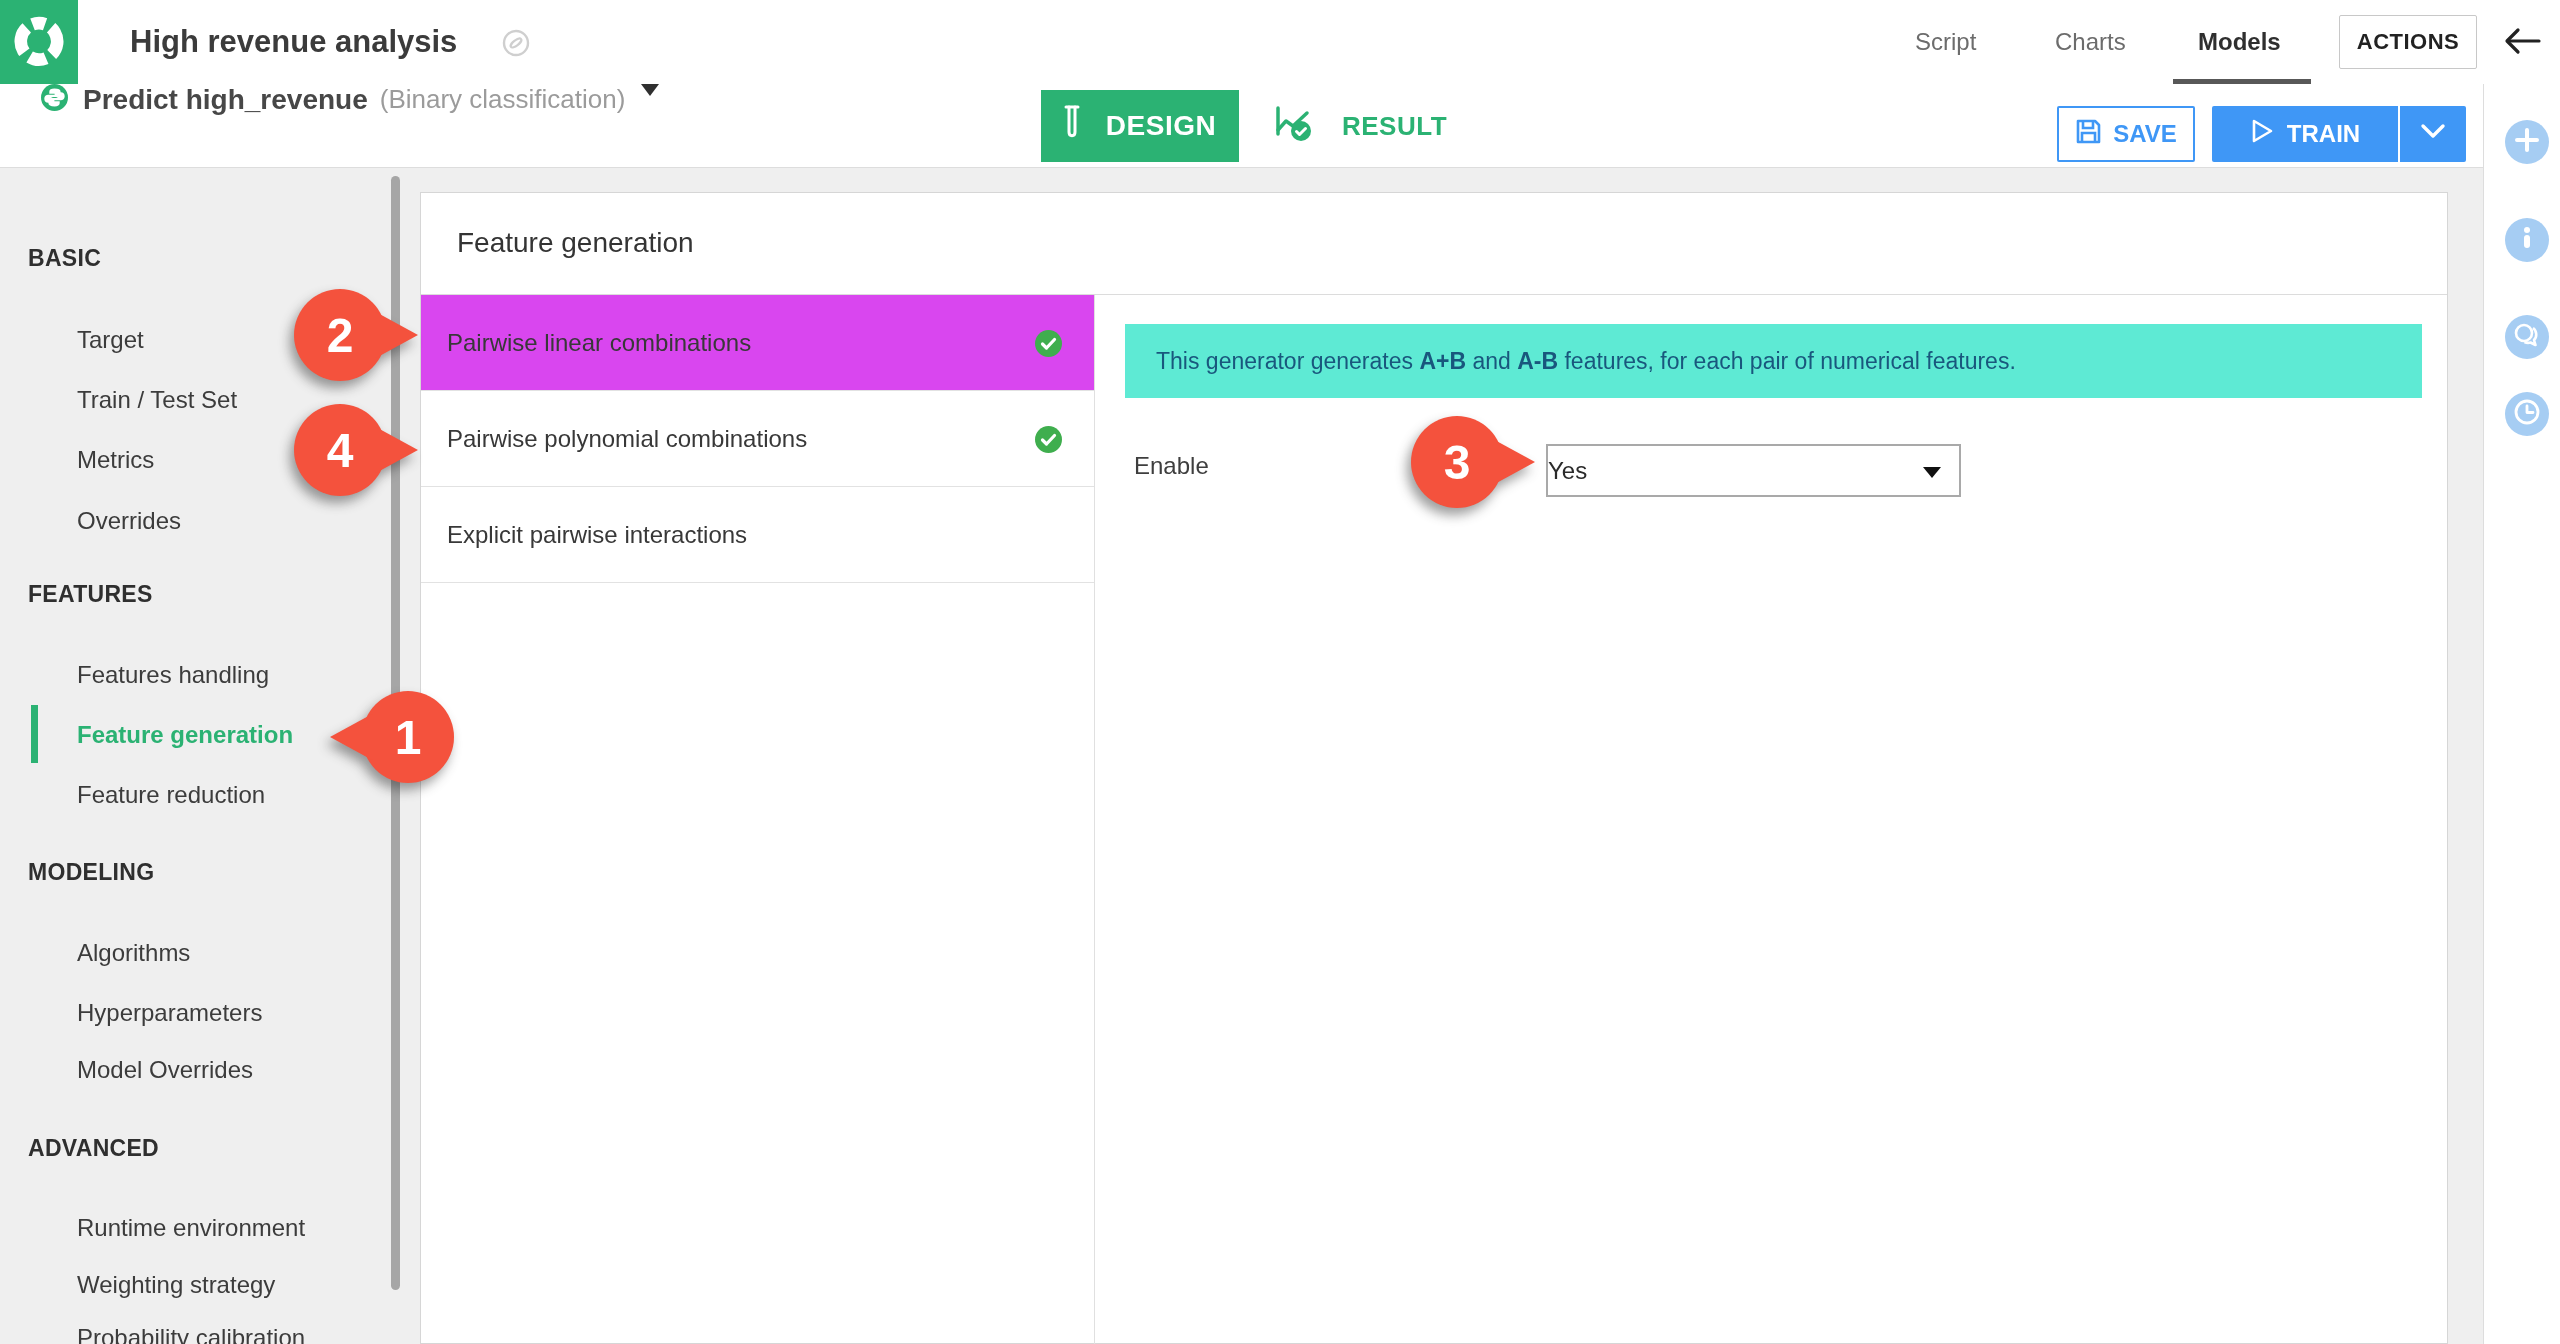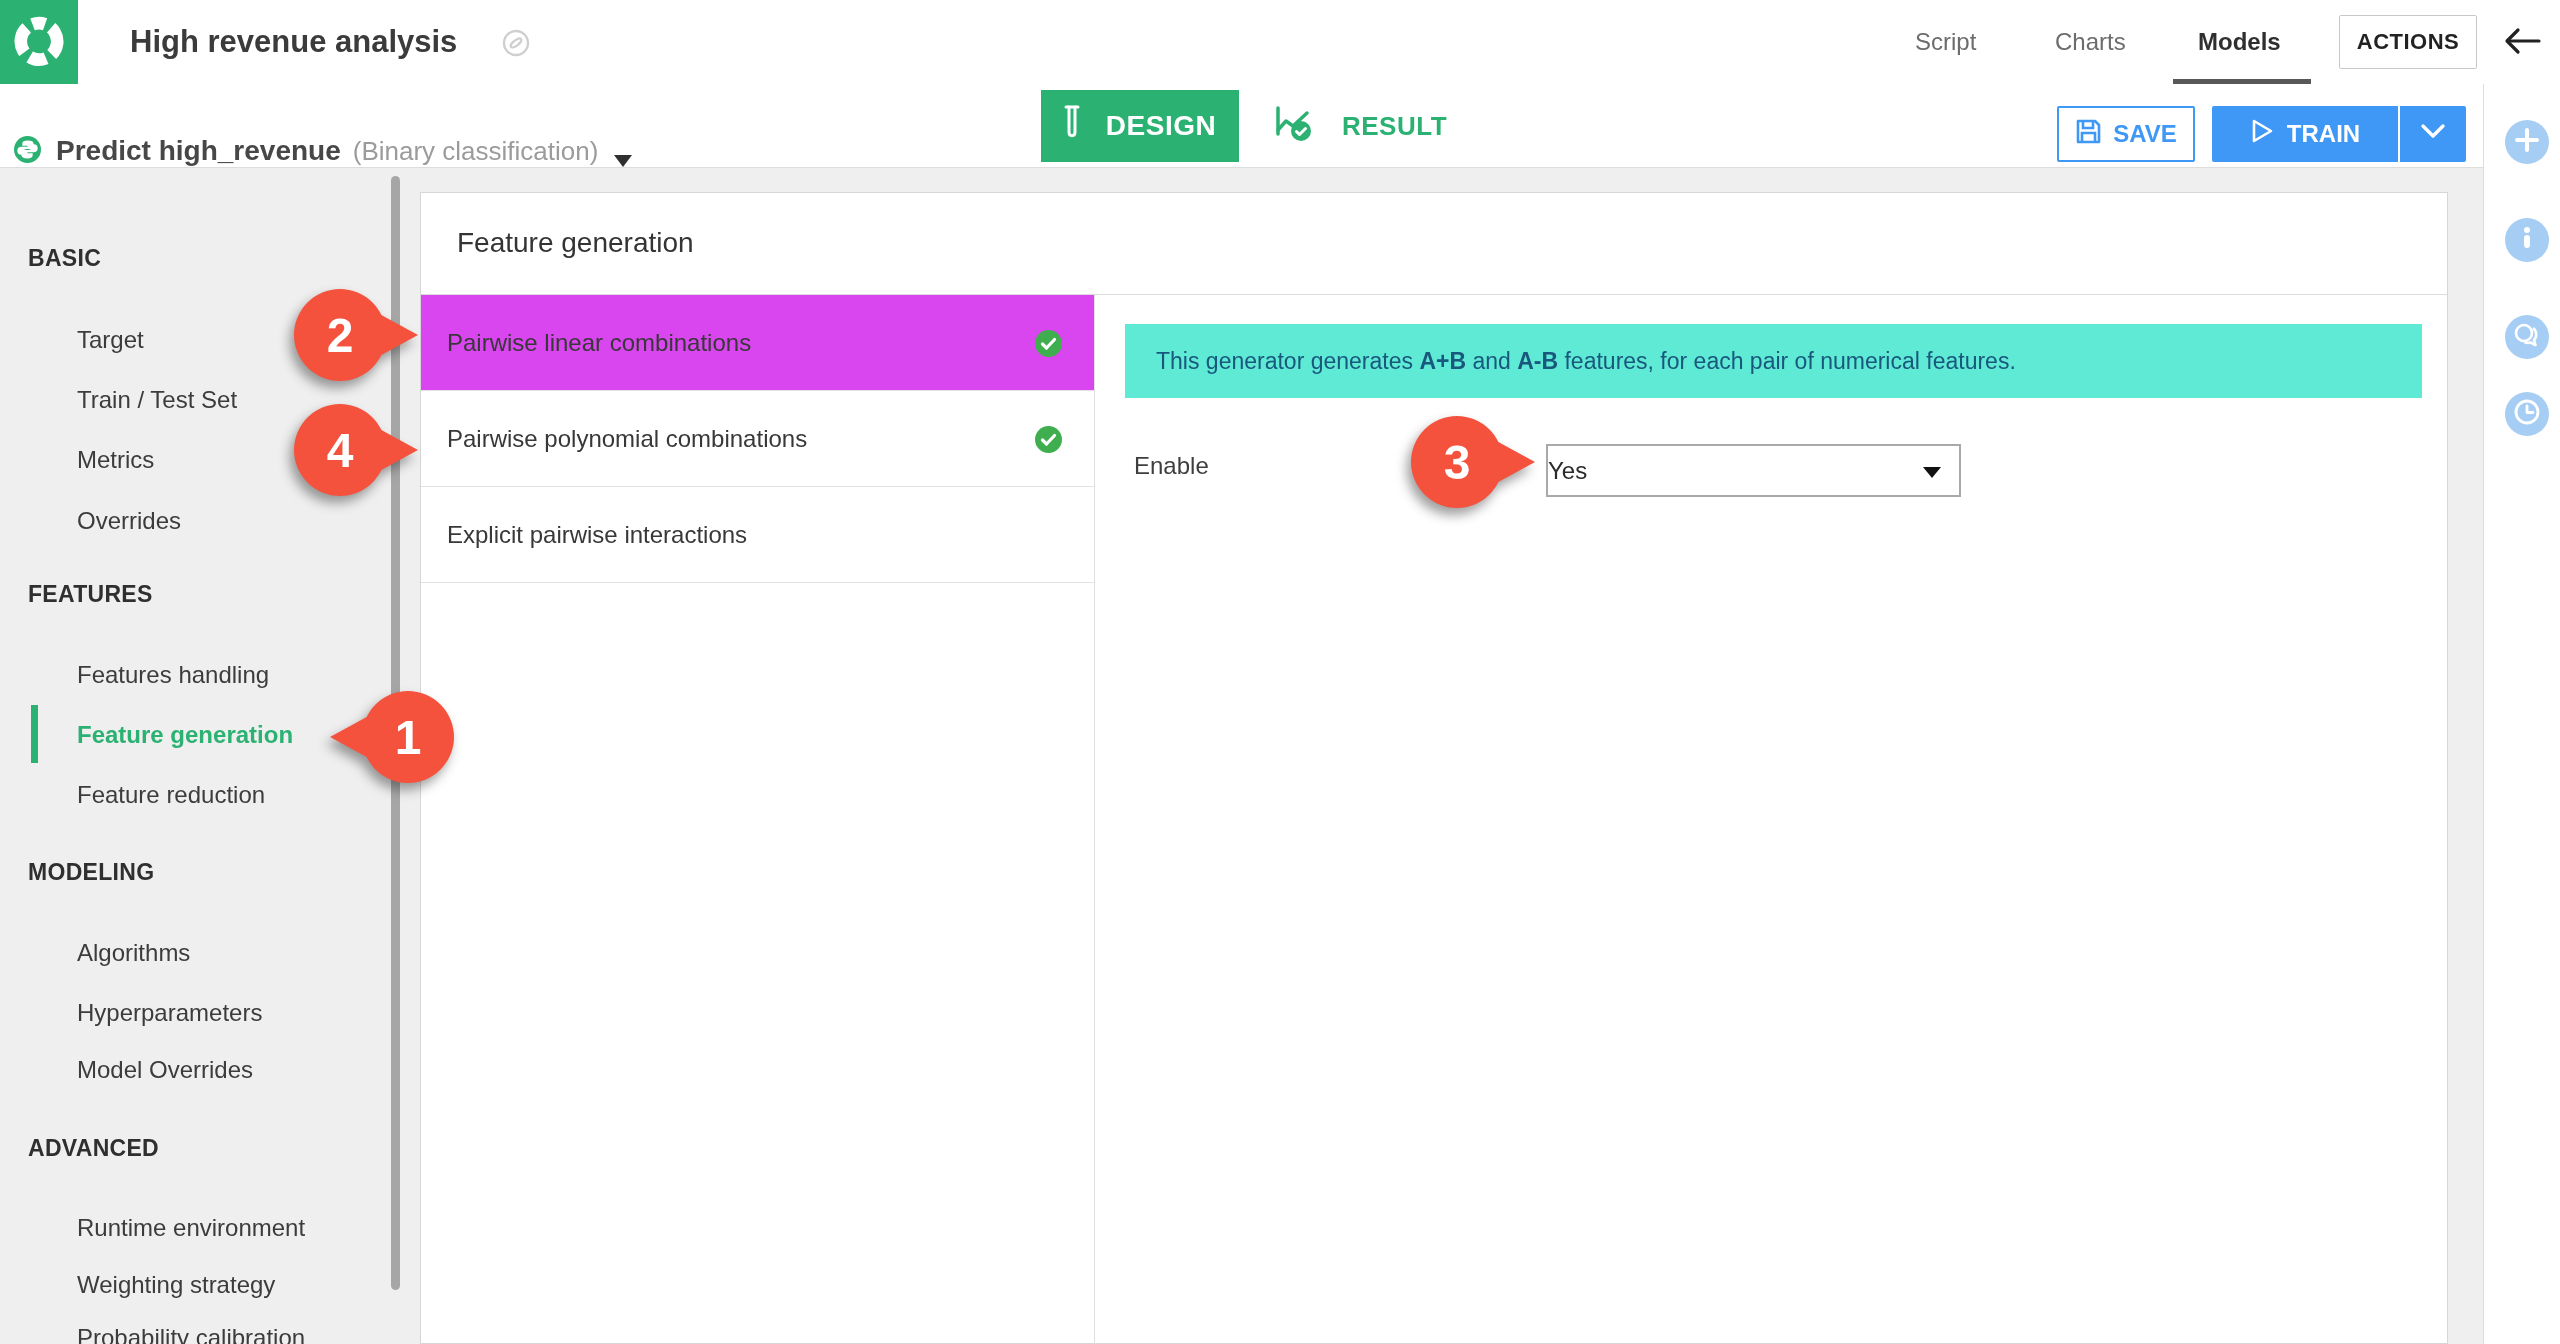--- a/index.html
+++ b/index.html
@@ -12,21 +12,21 @@
               font-size:31px;font-weight:600;color:#3b3b3b;}
   .automation-ic{position:absolute;left:501px;top:28px;}
   .tab{position:absolute;top:0;height:84px;display:flex;align-items:center;font-size:24px;color:#6c6c6c;cursor:pointer;}
   .tab.script{left:1915px;} .tab.charts{left:2055px;}
   .tab.models{left:2198px;color:#2f2f2f;font-weight:700;}
   .tab-underline{position:absolute;left:2173px;top:79px;width:138px;height:5px;background:#585858;}
   .actions-btn{position:absolute;left:2339px;top:15px;width:136px;height:52px;border:1px solid #c8c8c8;border-radius:2px;
                display:flex;align-items:center;justify-content:center;font-size:22px;font-weight:700;letter-spacing:.5px;color:#222;background:#fff;}
   
   .modelbar{position:absolute;left:0;top:84px;width:2483px;height:84px;background:#fff;border-bottom:1px solid #dddddd;box-sizing:border-box;}
-  .model-id{position:absolute;left:14px;top:0;height:83px;display:flex;align-items:flex-end;}
+  .model-id{position:absolute;left:41px;top:0;height:83px;display:flex;align-items:flex-start;}
   .model-name{font-size:28px;font-weight:600;color:#474747;margin-left:15px;}
   .model-sub{font-size:26px;color:#9b9b9b;margin-left:12px;}
   .caret-dn{width:0;height:0;border-left:9px solid transparent;border-right:9px solid transparent;border-top:12px solid #2f2f2f;margin-left:16px;}
   .design-btn{position:absolute;left:1041px;top:6px;width:198px;height:72px;background:#2bb273;display:flex;align-items:center;justify-content:center;gap:26px;
               color:#fff;font-size:28px;font-weight:700;letter-spacing:.5px;cursor:pointer;}
   .result-btn{position:absolute;left:1272px;top:6px;height:72px;display:flex;align-items:center;gap:28px;
               color:#2bb273;font-size:26px;font-weight:700;letter-spacing:.5px;cursor:pointer;}
   .save-btn{position:absolute;left:2057px;top:22px;width:138px;height:56px;background:#fff;border:2px solid #3f97f6;border-radius:2px;box-sizing:border-box;
             display:flex;align-items:center;justify-content:center;gap:11px;color:#3f97f6;font-size:24px;font-weight:700;cursor:pointer;}
   .train-btn{position:absolute;left:2212px;top:22px;width:186px;height:56px;background:#3f97f6;border-radius:2px 0 0 2px;

